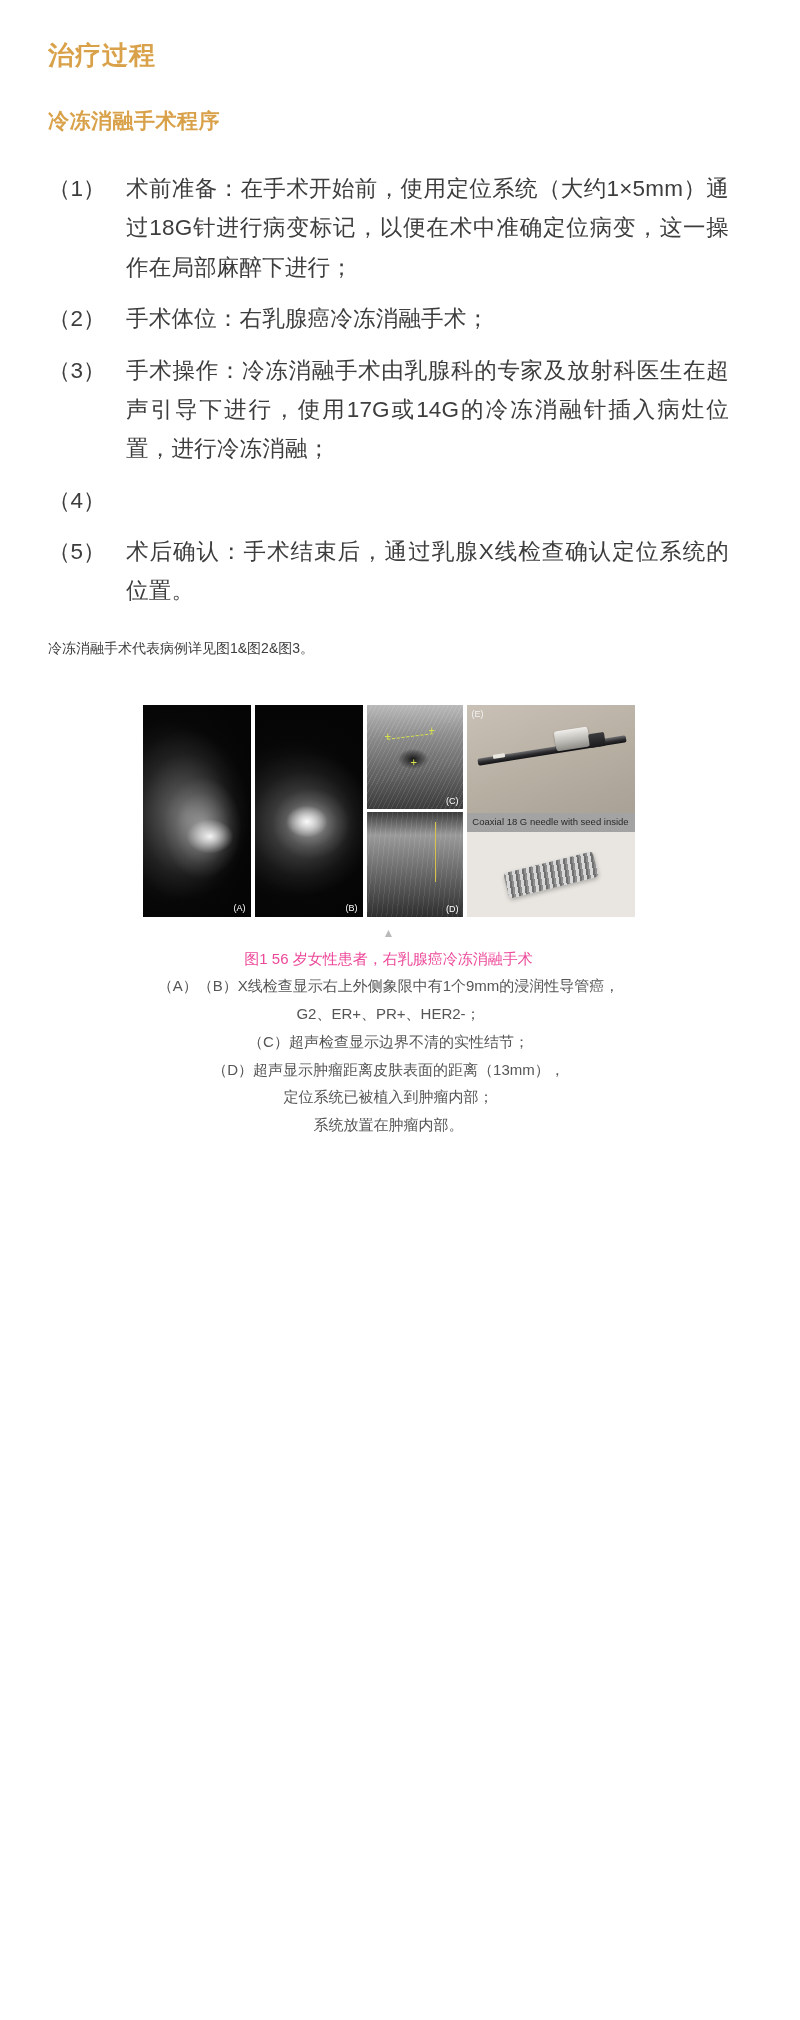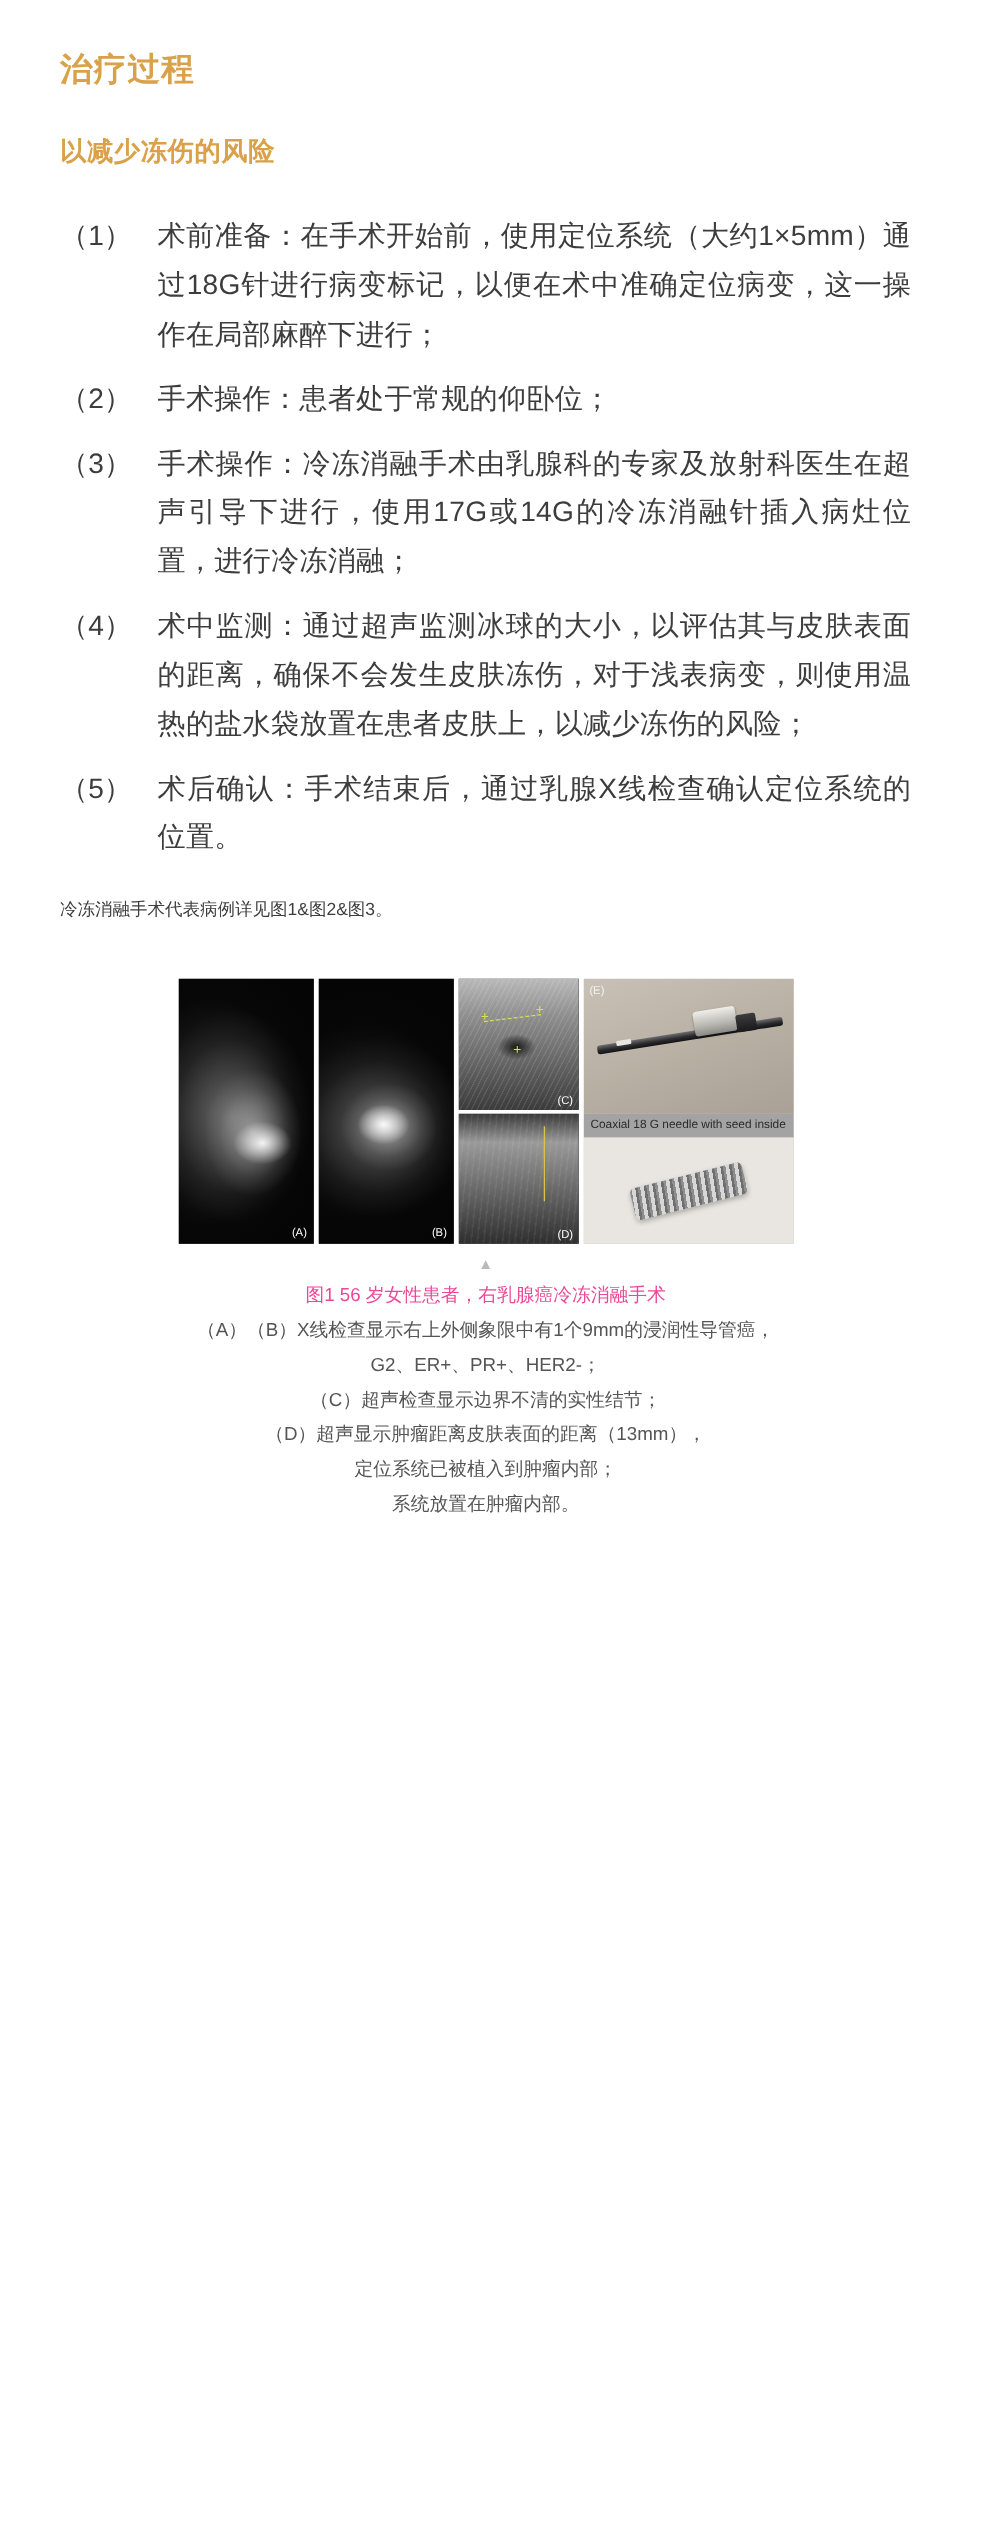--- a/index.html
+++ b/index.html
@@ -255,38 +255,37 @@
   .fig-caption .first {
     color: #ec4899;
   }
 </style>
 </head>
 <body>
 
 <div class="page">
 
   <h1 class="section-title">治疗过程</h1>
-  <h2 class="sub-title">以减少冻伤的风险</h2>
+  <h2 class="sub-title">冷冻消融手术程序</h2>
 
   <ol class="steps">
     <li>
       <span class="step-num">（1）</span>
       <span class="step-text">术前准备：在手术开始前，使用定位系统（大约1×5mm）通过18G针进行病变标记，以便在术中准确定位病变，这一操作在局部麻醉下进行；</span>
     </li>
     <li>
       <span class="step-num">（2）</span>
-      <span class="step-text">手术操作：患者处于常规的仰卧位；</span>
+      <span class="step-text">手术体位：右乳腺癌冷冻消融手术；</span>
     </li>
     <li>
       <span class="step-num">（3）</span>
       <span class="step-text">手术操作：冷冻消融手术由乳腺科的专家及放射科医生在超声引导下进行，使用17G或14G的冷冻消融针插入病灶位置，进行冷冻消融；</span>
     </li>
     <li>
       <span class="step-num">（4）</span>
-      <span class="step-text">术中监测：通过超声监测冰球的大小，以评估其与皮肤表面的距离，确保不会发生皮肤冻伤，对于浅表病变，则使用温热的盐水袋放置在患者皮肤上，以减少冻伤的风险；</span>
     </li>
     <li>
       <span class="step-num">（5）</span>
       <span class="step-text">术后确认：手术结束后，通过乳腺X线检查确认定位系统的位置。</span>
     </li>
   </ol>
 
   <p class="closing">冷冻消融手术代表病例详见图1&amp;图2&amp;图3。</p>
 
   <div class="figure">

